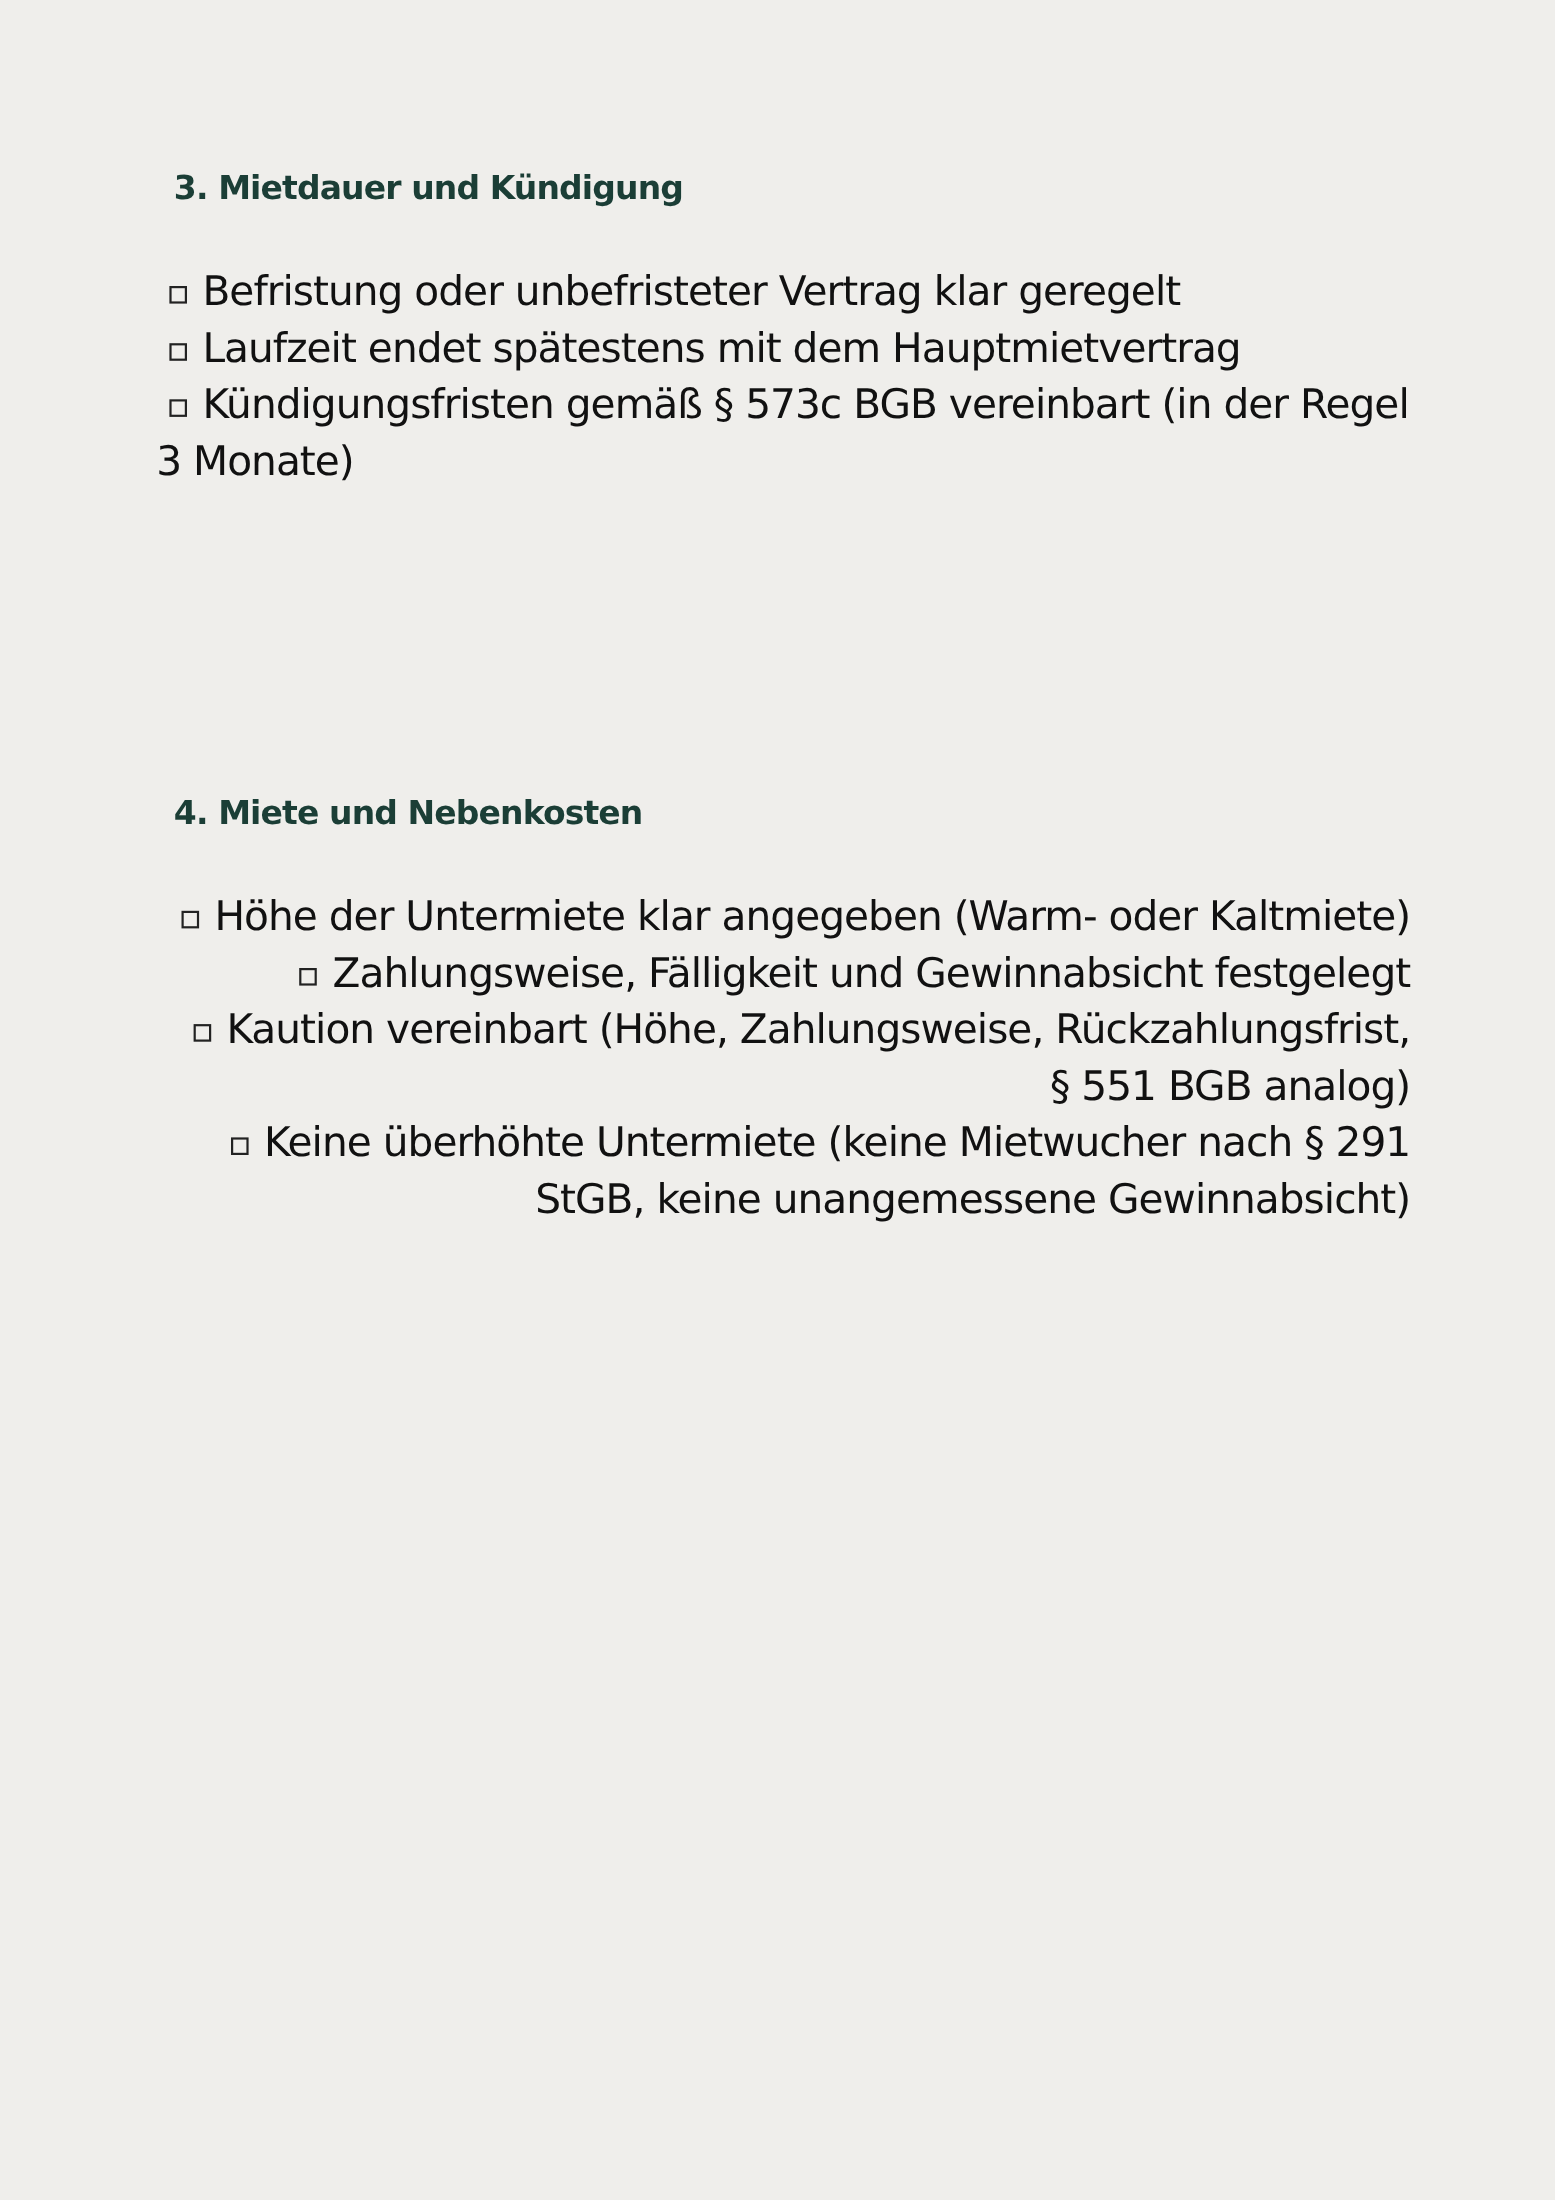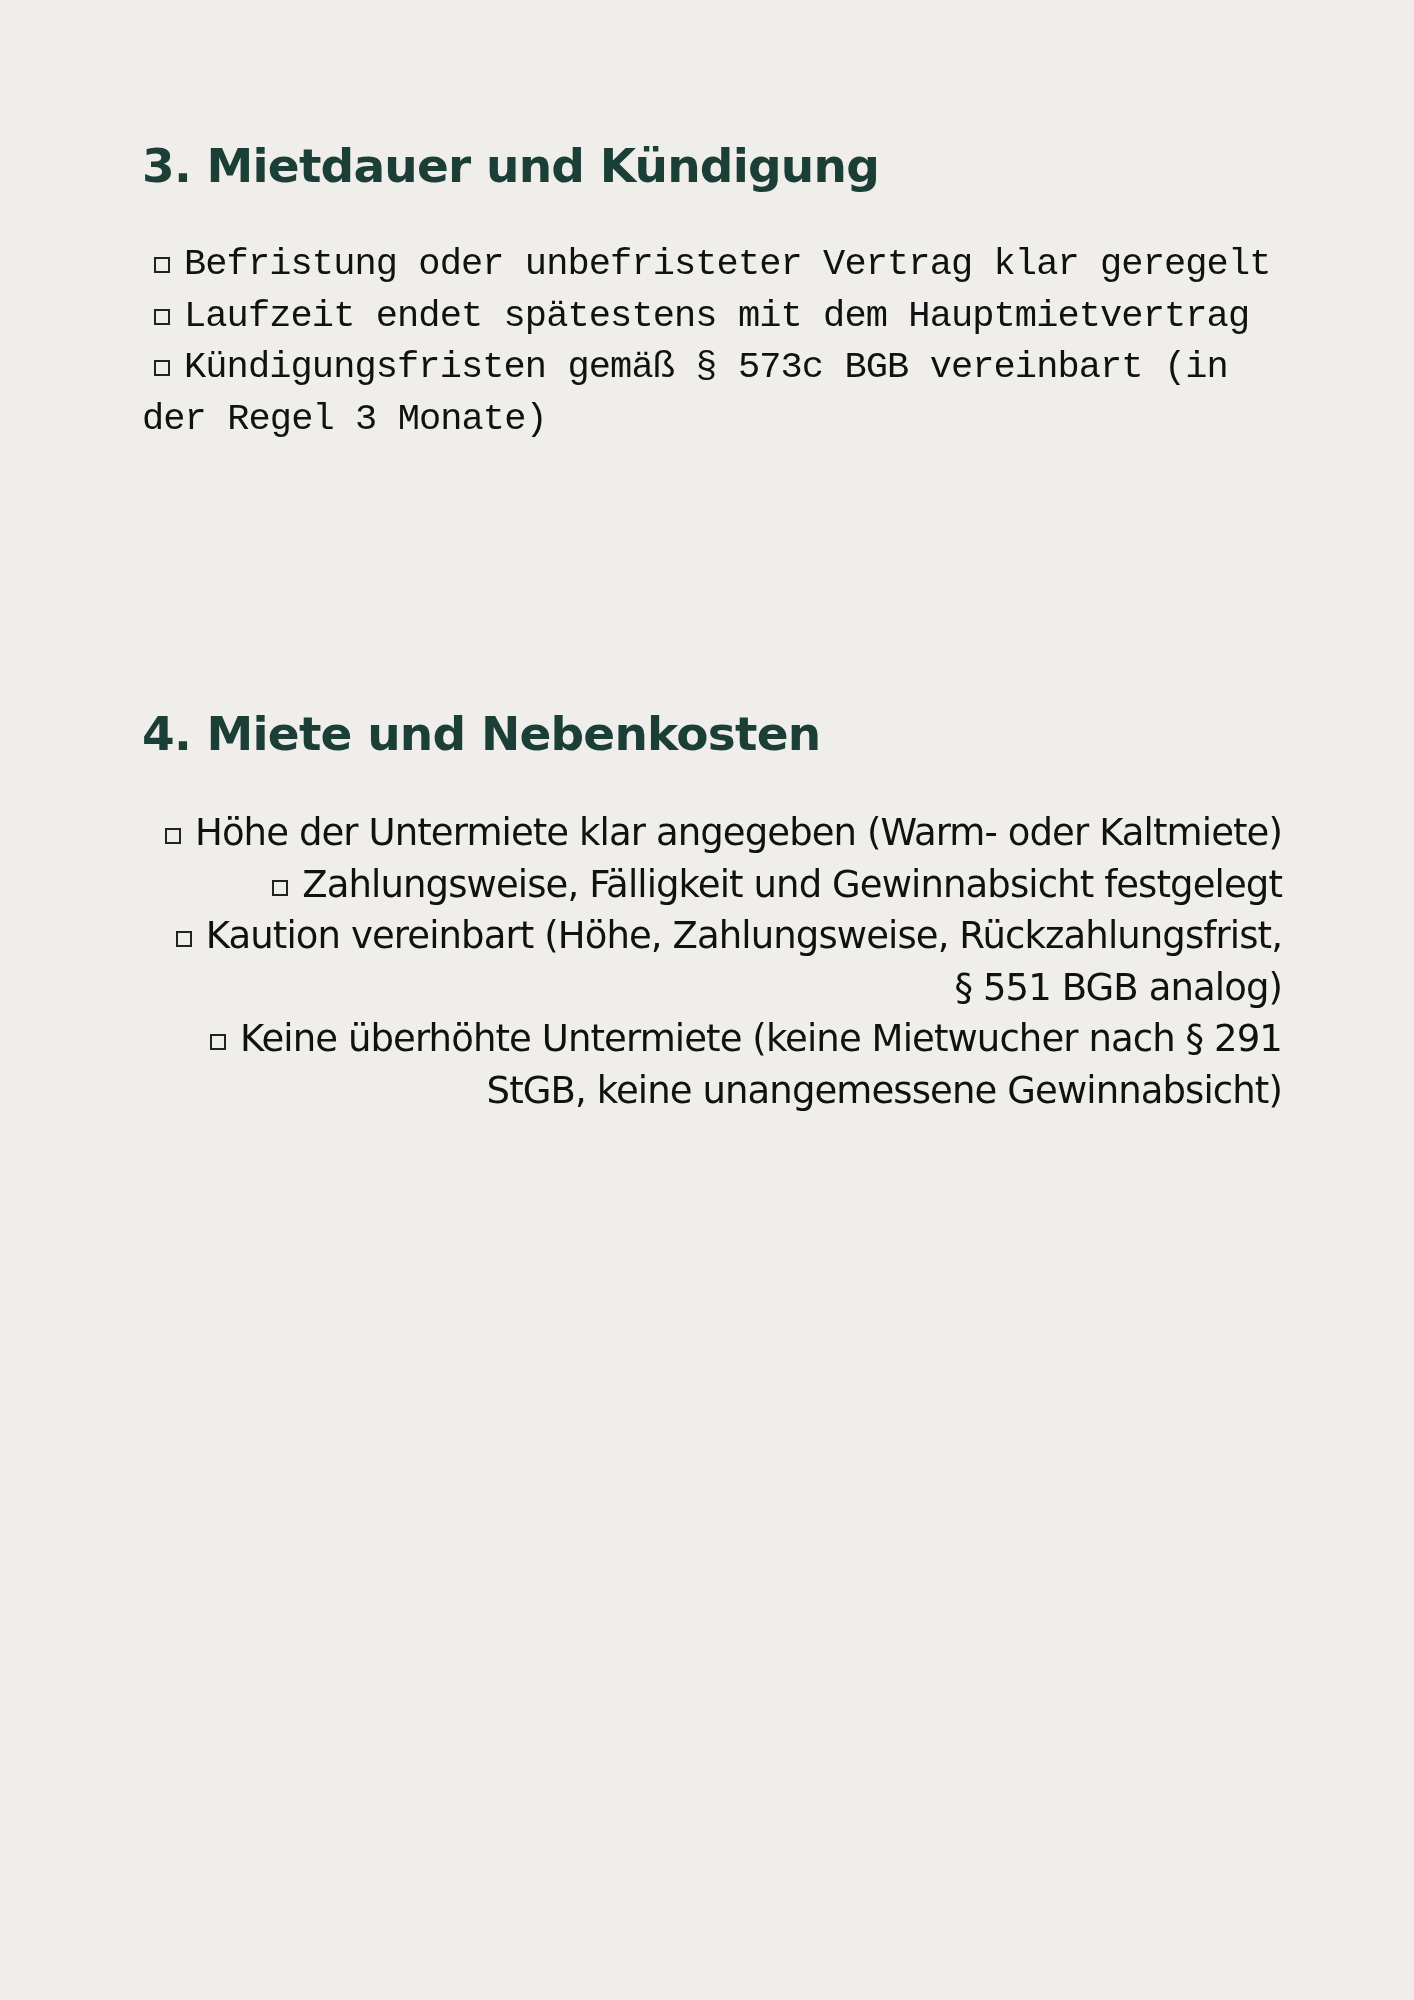--- a/index.html
+++ b/index.html
@@ -19,25 +19,25 @@
       position: absolute;
       left: 142px;
       top: 0;
       width: 1140px;
     }
     .section-title {
       position: absolute;
       left: 0;
       font-family: "DejaVu Sans", sans-serif;
       font-weight: bold;
-      font-size: 47px;
+      font-size: 30px;
       color: #1b3e36;
       letter-spacing: -0.8px;
       white-space: nowrap;
-      margin: 0;
+      margin: 16px;
     }
     .checklist {
       position: absolute;
       left: 0;
       width: 1140px;
       margin: 0;
       padding: 0;
       list-style: none;
     }
     .check-item {
@@ -59,21 +59,21 @@
       box-sizing: border-box;
     }
   </style>
 </head>
 <body>
 
 <div class="page">
 
   <h2 class="section-title" style="top:138px;">3. Mietdauer und Kündigung</h2>
 
-  <ul class="checklist" style="top:239px;font-family:Liberation Mono, monospace;">
+  <ul class="checklist" style="top:239px;">
     <li class="check-item"><span class="box"></span><span>Befristung oder unbefristeter Vertrag klar geregelt</span></li>
     <li class="check-item"><span class="box"></span><span>Laufzeit endet spätestens mit dem Hauptmietvertrag</span></li>
     <li class="check-item"><span class="box"></span><span>Kündigungsfristen gemäß § 573c BGB vereinbart (in der Regel 3 Monate)</span></li>
   </ul>
 
   <h2 class="section-title" style="top:706px;">4. Miete und Nebenkosten</h2>
 
   <ul class="checklist" style="top:807px;text-align:right;">
     <li class="check-item"><span class="box"></span><span>Höhe der Untermiete klar angegeben (Warm- oder Kaltmiete)</span></li>
     <li class="check-item"><span class="box"></span><span>Zahlungsweise, Fälligkeit und Gewinnabsicht festgelegt</span></li>

